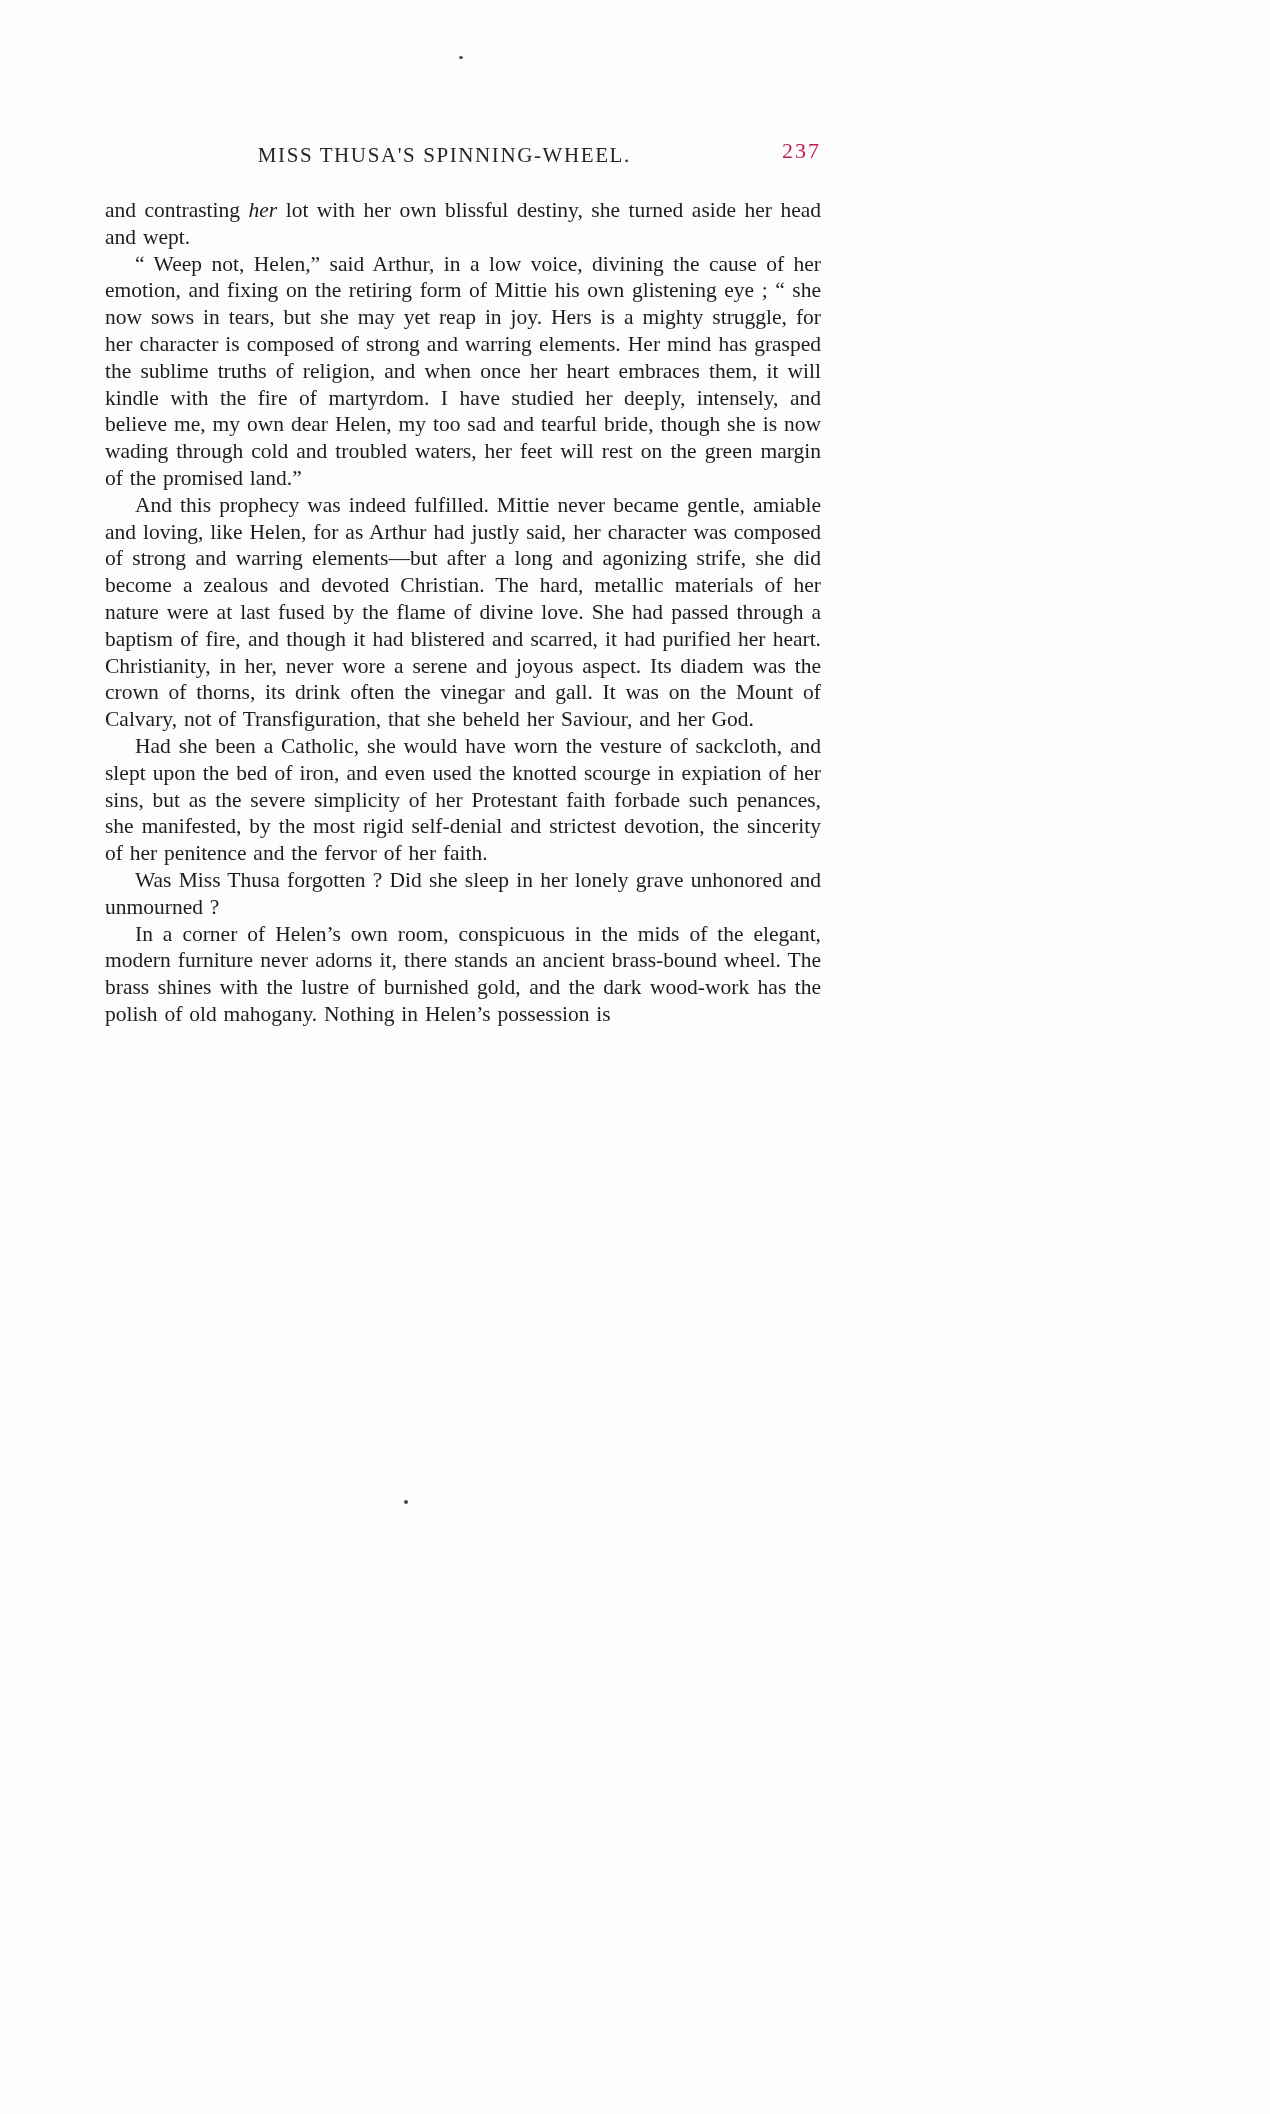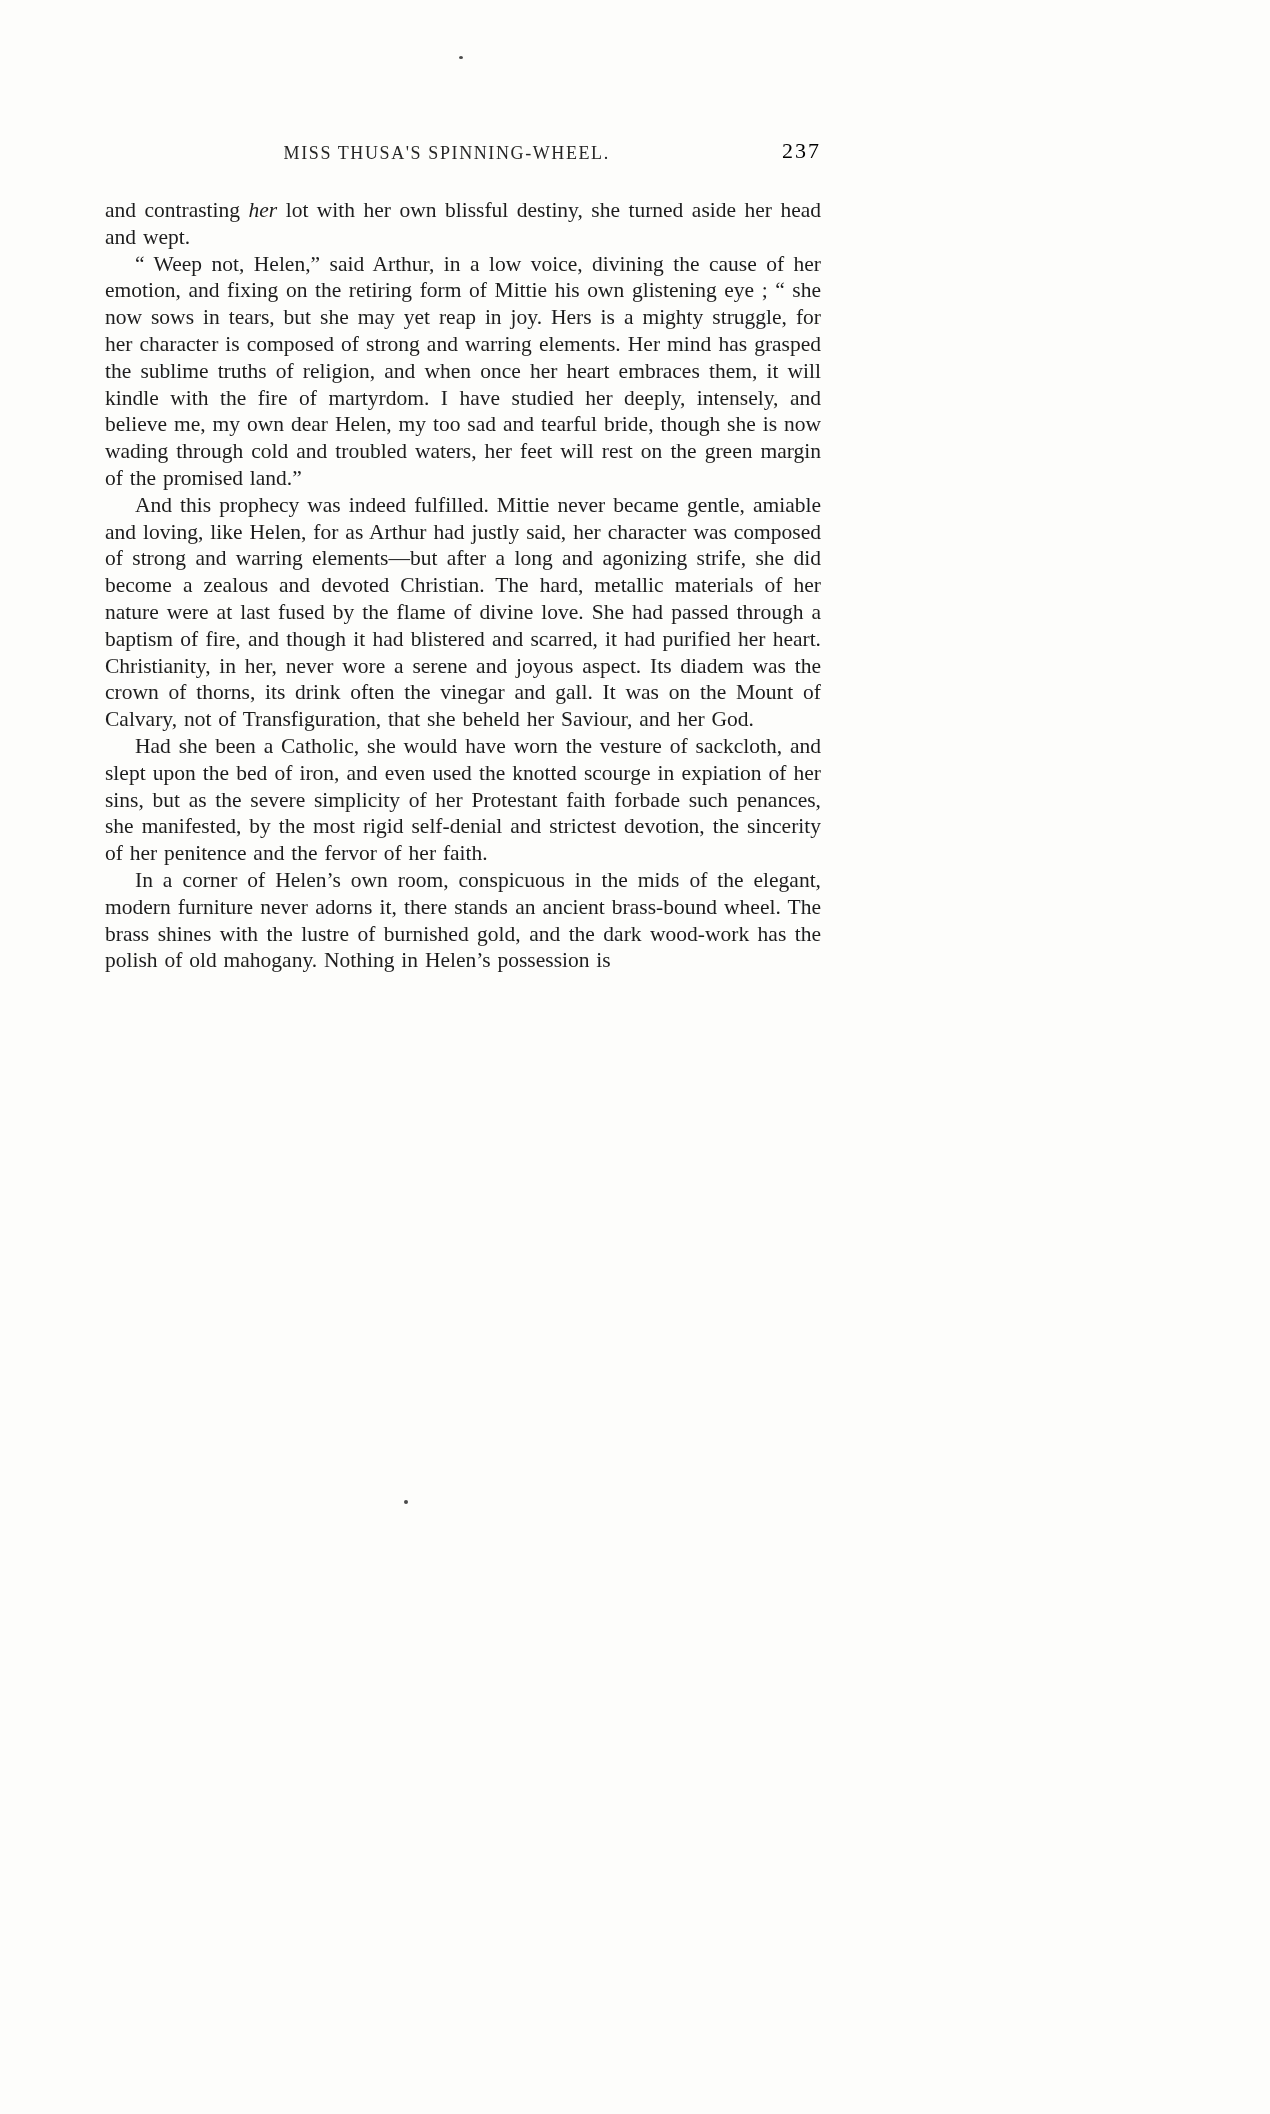--- a/index.html
+++ b/index.html
@@ -21,32 +21,32 @@
     left: 105px;
     top: 138px;
     width: 716px;
     height: 32px;
   }
   .running-title {
     position: absolute;
     left: 50%;
     transform: translateX(-55%);
     top: 5px;
-    font-size: 18px;
+    font-size: 21px;
     letter-spacing: 1.6px;
     color: #262626;
     white-space: nowrap;
   }
   .page-number {
     position: absolute;
     right: 0;
     top: 0;
     font-size: 22px;
     letter-spacing: 2px;
-    color: #000000;
+    color: #be185d;
   }
   .text-block {
     position: absolute;
     left: 105px;
     top: 197px;
     width: 716px;
     font-size: 21.5px;
     line-height: 26.8px;
     text-align: justify;
     word-spacing: 1.5px;
@@ -76,18 +76,19 @@
   <header class="page-header">
     <span class="running-title">MISS THUSA'S SPINNING-WHEEL.</span>
     <span class="page-number">237</span>
   </header>
 
   <main class="text-block">
       <p class="no-indent"><span>and contrasting </span><span class="italic">her</span><span> lot with her own blissful destiny, she turned aside her head and wept.</span></p>
       <p><span>“ Weep not, Helen,” said Arthur, in a low voice, divining the cause of her emotion, and fixing on the retiring form of Mittie his own glistening eye ; “ she now sows in tears, but she may yet reap in joy.  Hers is a mighty struggle, for her character is composed of strong and warring elements.  Her mind has grasped the sublime truths of religion, and when once her heart embraces them, it will kindle with the fire of martyrdom.  I have studied her deeply, intensely, and believe me, my own dear Helen, my too sad and tearful bride, though she is now wading through cold and troubled waters, her feet will rest on the green margin of the promised land.”</span></p>
       <p><span>And this prophecy was indeed fulfilled.  Mittie never became gentle, amiable and loving, like Helen, for as Arthur had justly said, her character was composed of strong and warring elements—but after a long and agonizing strife, she did become a zealous and devoted Christian.  The hard, metallic materials of her nature were at last fused by the flame of divine love.  She had passed through a baptism of fire, and though it had blistered and scarred, it had purified her heart.  Christianity, in her, never wore a serene and joyous aspect.  Its diadem was the crown of thorns, its drink often the vinegar and gall.  It was on the Mount of Calvary, not of Transfiguration, that she beheld her Saviour, and her God.</span></p>
       <p><span>Had she been a Catholic, she would have worn the vesture of sackcloth, and slept upon the bed of iron, and even used the knotted scourge in expiation of her sins, but as the severe simplicity of her Protestant faith forbade such penances, she manifested, by the most rigid self-denial and strictest devotion, the sincerity of her penitence and the fervor of her faith.</span></p>
+      <p><span>Was Miss Thusa forgotten ?  Did she sleep in her lonely grave unhonored and unmourned ?</span></p>
       <p><span>In a corner of Helen’s own room, conspicuous in the mids of the elegant, modern furniture never adorns it, there stands an ancient brass-bound wheel.  The brass shines with the lustre of burnished gold, and the dark wood-work has the polish of old mahogany.  Nothing in Helen’s possession is</span></p>
     </main>
 
   <span class="ink-dot bottom"></span>
 
 </div>
 
 </body></html>

